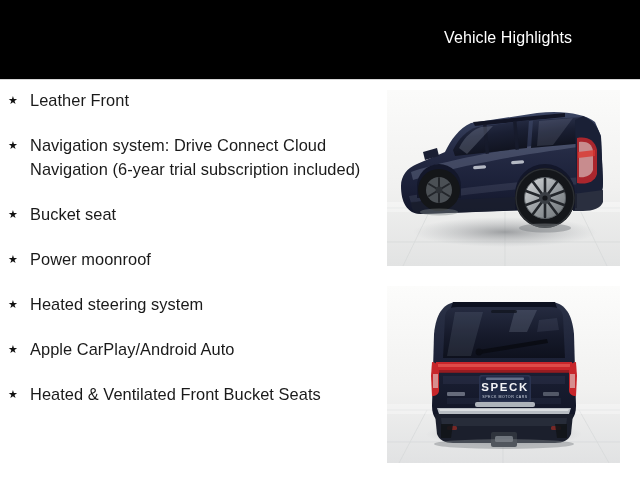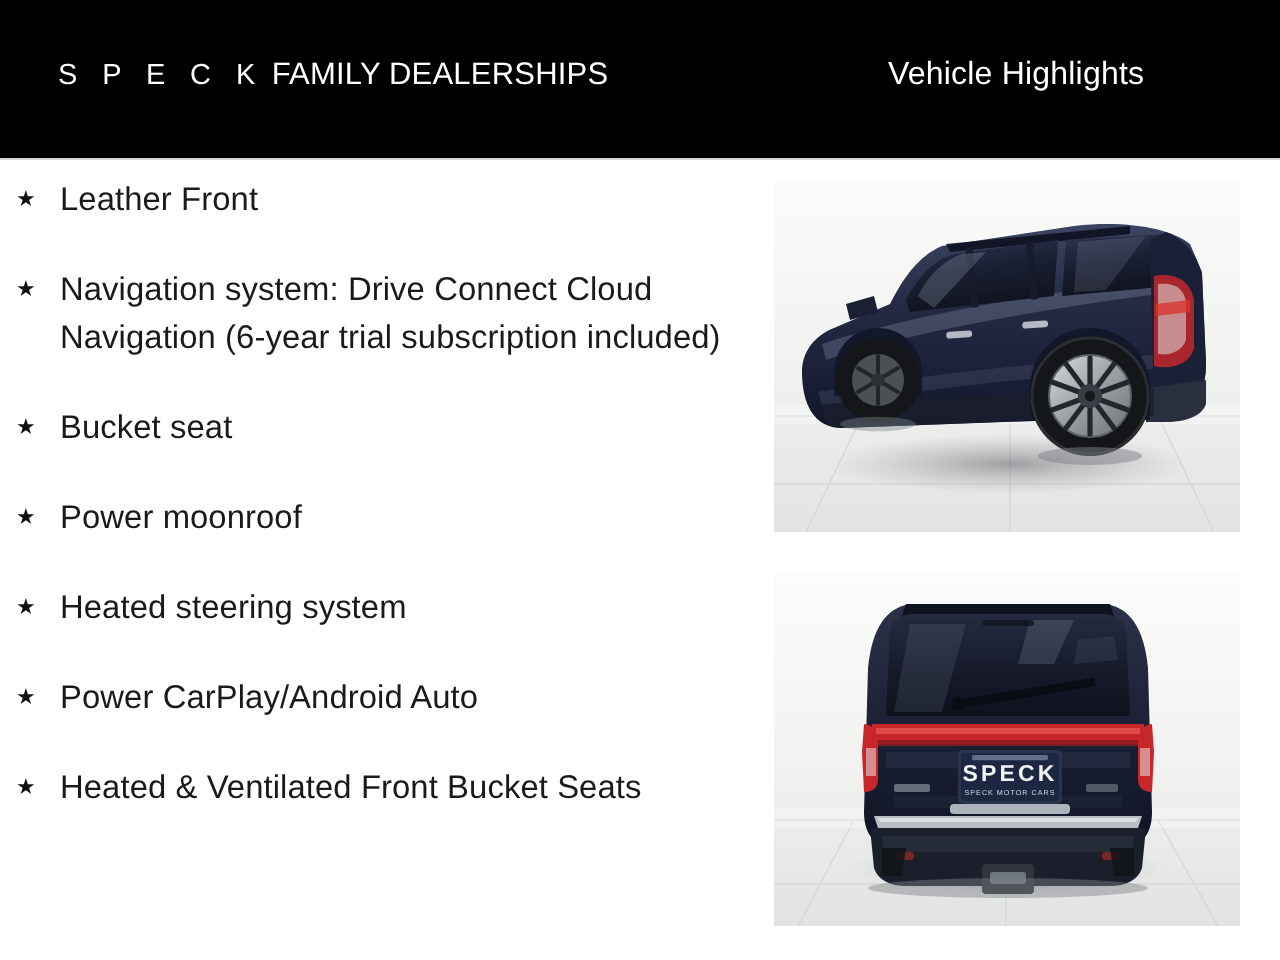--- a/index.html
+++ b/index.html
@@ -120,23 +120,20 @@
   .photo svg { display: block; width: 100%; height: 100%; }
 </style>
 </head>
 <body>
 
 <div class="slide">
 
   <div class="header"></div>
   <div class="header-underline"></div>
 
-  <div class="brand">
-    <span class="brand-mark">S P E C K</span><span class="brand-rest">FAMILY DEALERSHIPS</span>
-  </div>
 
   <div class="deck-title">Vehicle Highlights</div>
 
   <div class="features">
 
     <div class="feature-item">
       <span class="bullet-star">★</span>
       <span class="feature-text">Leather Front</span>
     </div>
 
@@ -155,21 +152,21 @@
       <span class="feature-text">Power moonroof</span>
     </div>
 
     <div class="feature-item">
       <span class="bullet-star">★</span>
       <span class="feature-text">Heated steering system</span>
     </div>
 
     <div class="feature-item">
       <span class="bullet-star">★</span>
-      <span class="feature-text">Power CarPlay/Android Auto</span>
+      <span class="feature-text">Apple CarPlay/Android Auto</span>
     </div>
 
     <div class="feature-item">
       <span class="bullet-star">★</span>
       <span class="feature-text">Heated &amp; Ventilated Front Bucket Seats</span>
     </div>
 
   </div>
 
   <div class="photo photo-top">

